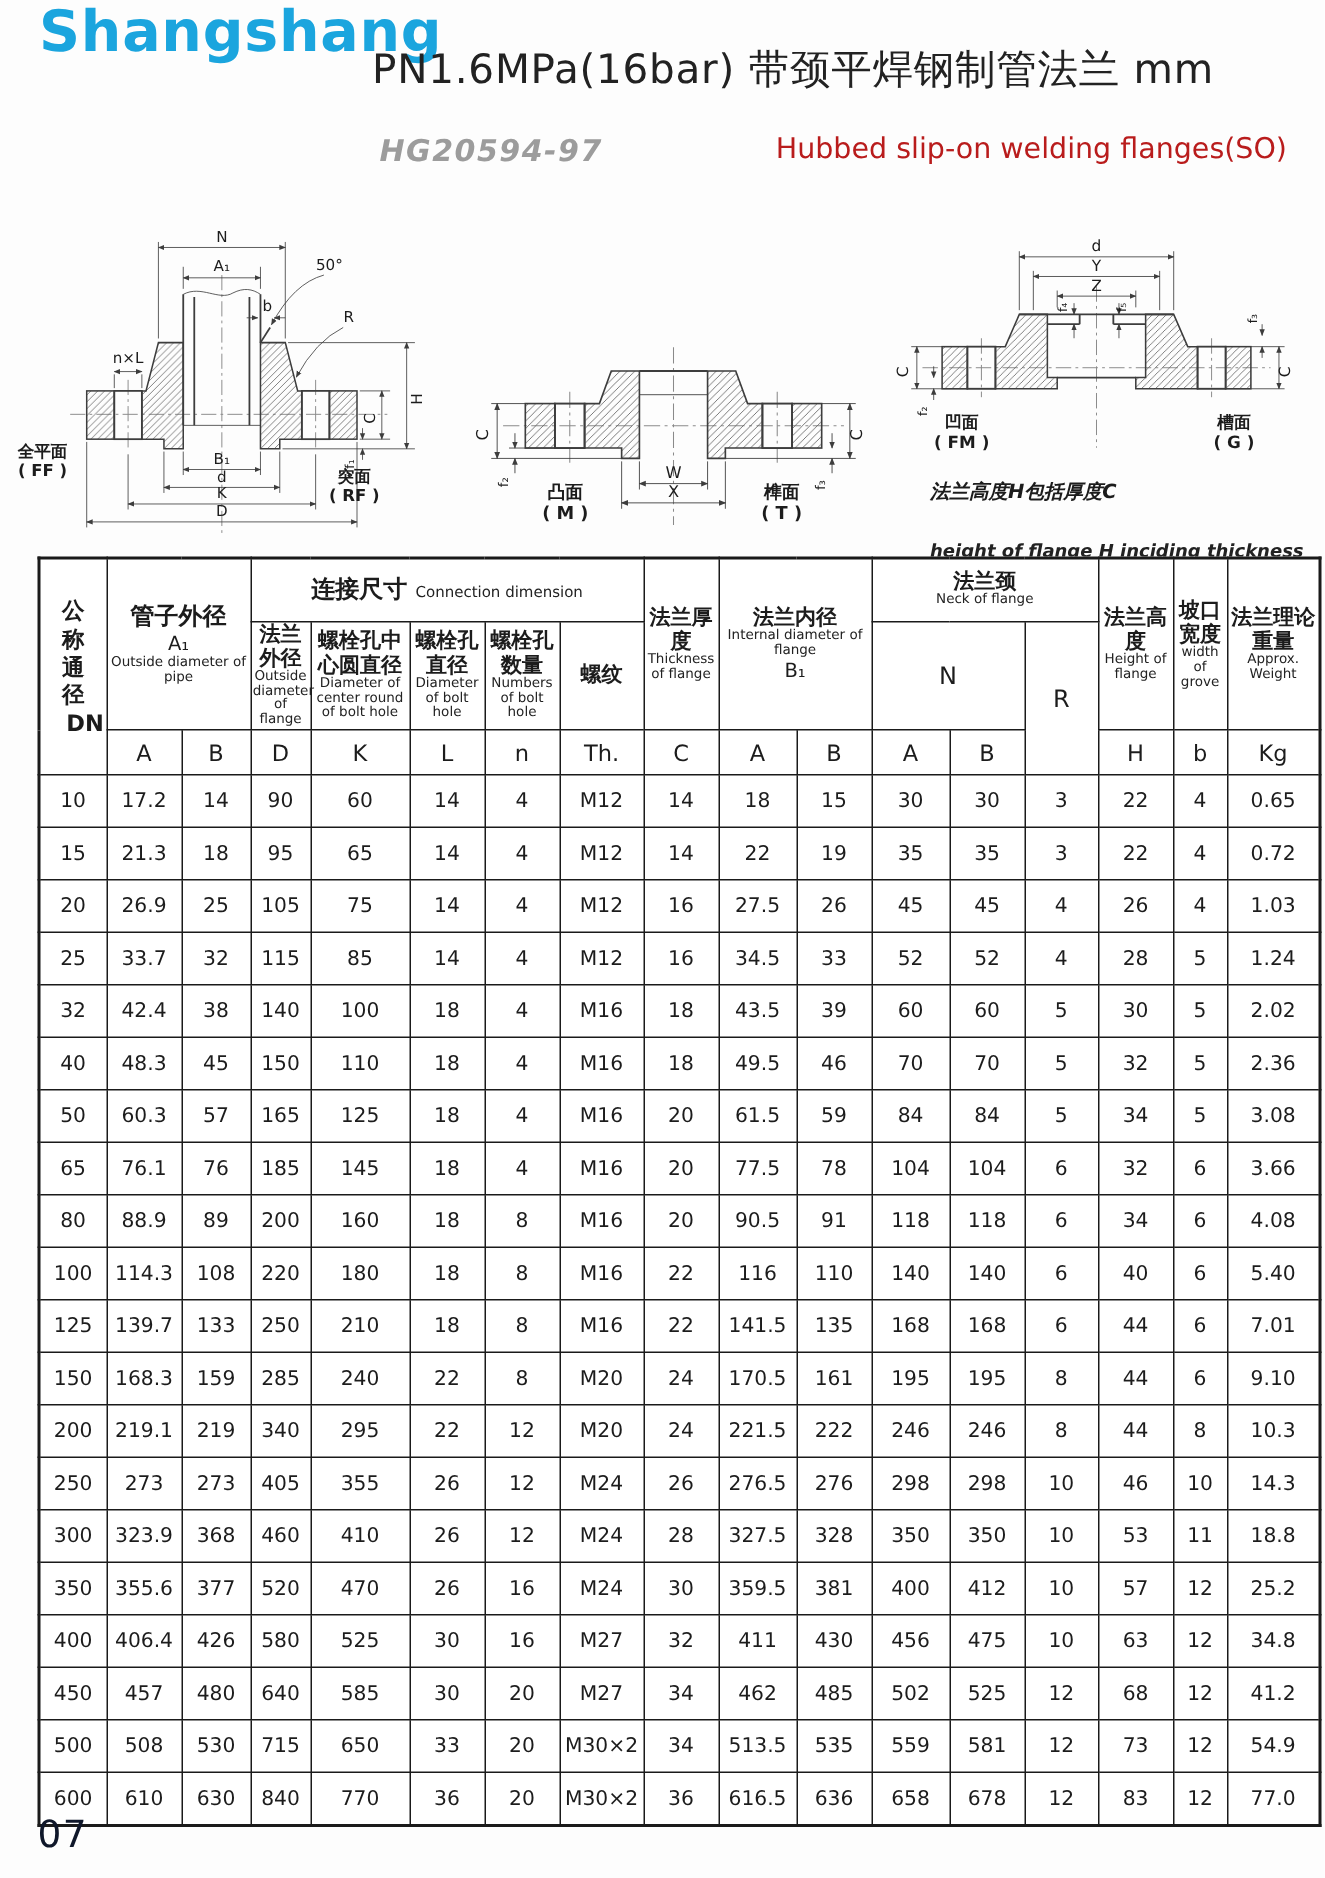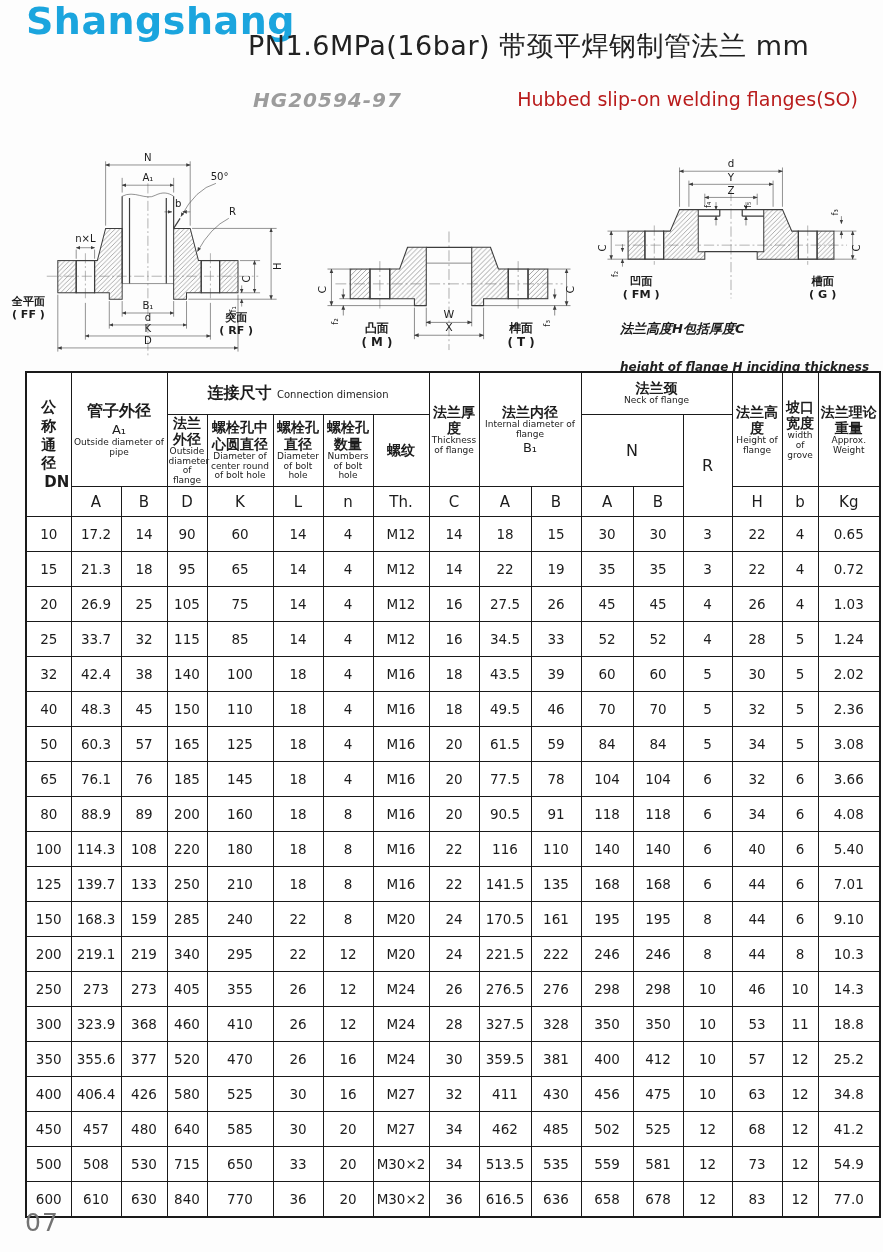--- a/index.html
+++ b/index.html
@@ -39,21 +39,21 @@
   table.spec thead tr.h3 { height:30px; }
   table.spec tbody td { height:35px; font-size:13.5px; }
   .cn  { font-size:14px; font-weight:bold; line-height:1.15; }
   .cnb { font-size:16px; font-weight:bold; }
   .en  { font-size:9px; font-weight:normal; line-height:1.1; color:#222; }
   .sym { font-size:13px; font-weight:normal; line-height:1.2; }
   .sub3 { font-size:15px; font-weight:normal; }
   .dn-vert { width:18px; margin:0 auto; font-size:15px; font-weight:bold; line-height:1.25; }
   .dn-code { font-size:15px; font-weight:bold;padding-left:16px; }
 
-  .pagenum { left:25px; top:1208px; font-size:25px; color:#737373; letter-spacing:1px; }
+  .pagenum { left:25px; top:1208px; font-size:25px; color:#0f172a; letter-spacing:1px; }
 </style>
 </head>
 <body>
 
 <div class="abs logo">
   <div class="brand">Shangshang</div>
 </div>
 <div class="abs title-main">PN1.6MPa(16bar) 带颈平焊钢制管法兰  mm</div>
 <div class="abs standard">HG20594-97</div>
 <div class="abs subtitle">Hubbed slip-on welding flanges(SO)</div>

